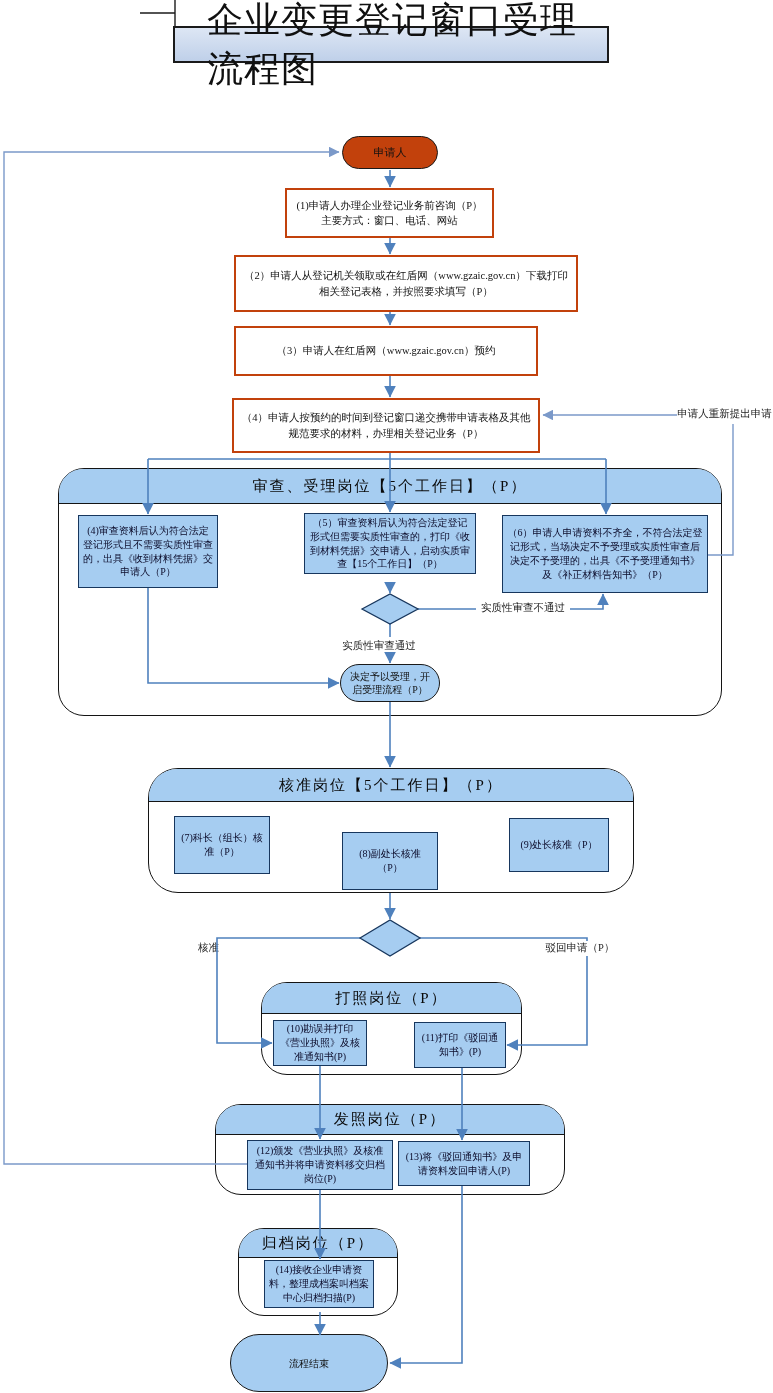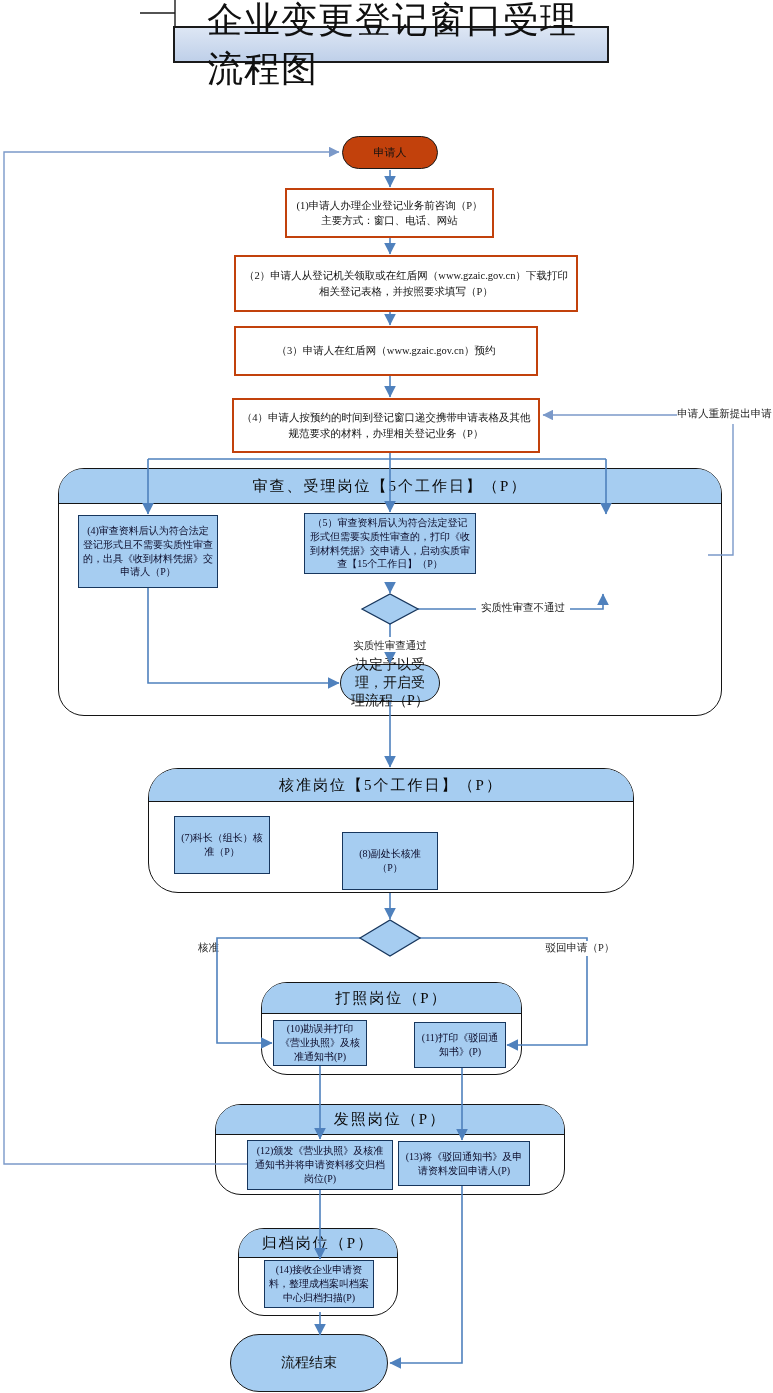--- a/index.html
+++ b/index.html
@@ -27,21 +27,21 @@
     display:flex;align-items:center;justify-content:center;text-align:center;
     background:#a6cdf1;border:1.4px solid #17365d;
     font-size:10px;line-height:1.38;padding:2px 4px;color:#0b0b2a;
   }
   
   .stadium{
     display:flex;align-items:center;justify-content:center;text-align:center;
     background:#c2410c;border:1.4px solid #1a1a1a;border-radius:999px;
     font-size:11px;line-height:1.3;
   }
-  .stadium.blue{background:#a6cdf1;font-size:14px;padding:2px 8px;}
+  .stadium.blue{background:#a6cdf1;font-size:10px;padding:2px 8px;}
   
   .container{
     background:#ffffff;border:1.6px solid #141414;border-radius:26px;
   }
   .container .hdr{
     position:absolute;left:0;top:0;right:0;
     display:flex;align-items:center;justify-content:center;
     background:#a6cdf1;border-bottom:1.6px solid #141414;
     border-radius:24px 24px 0 0;
     font-size:15px;letter-spacing:2px;color:#0a0a0a;box-sizing:border-box;
@@ -66,31 +66,33 @@
 主要方式：窗口、电话、网站</div>
   <div class="abs rect" style="left:234px;top:255px;width:344px;height:57px;">（2）申请人从登记机关领取或在红盾网（www.gzaic.gov.cn）下载打印相关登记表格，并按照要求填写（P）</div>
   <div class="abs rect" style="left:234px;top:326px;width:304px;height:50px;">（3）申请人在红盾网（www.gzaic.gov.cn）预约</div>
   <div class="abs rect" style="left:232px;top:398px;width:308px;height:55px;">（4）申请人按预约的时间到登记窗口递交携带申请表格及其他规范要求的材料，办理相关登记业务（P）</div>
 
   <div class="abs container" style="left:58px;top:468px;width:664px;height:248px;">
     <div class="hdr" style="height:35px;">审查、受理岗位【5个工作日】（P）</div>
   </div>
   <div class="abs bluebox" style="left:78px;top:515px;width:140px;height:73px;">(4)审查资料后认为符合法定登记形式且不需要实质性审查的，出具《收到材料凭据》交申请人（P）</div>
   <div class="abs bluebox" style="left:304px;top:513px;width:172px;height:61px;">（5）审查资料后认为符合法定登记形式但需要实质性审查的，打印《收到材料凭据》交申请人，启动实质审查【15个工作日】（P）</div>
+  <div class="abs bluebox" style="left:502px;top:515px;width:206px;height:78px;">（6）申请人申请资料不齐全，不符合法定登记形式，当场决定不予受理或实质性审查后决定不予受理的，出具《不予受理通知书》及《补正材料告知书》（P）</div>
   <div class="abs lbl" style="left:478px;top:602px;width:90px;">实质性审查不通过</div>
-  <div class="abs lbl" style="left:340px;top:640px;width:100px;">实质性审查通过</div>
+  <div class="abs lbl" style="left:329px;top:640px;width:100px;">实质性审查通过</div>
   <div class="abs stadium blue" style="left:340px;top:664px;width:100px;height:38px;">决定予以受理，开启受理流程（P）</div>
 
   <div class="abs lbl" style="left:676px;top:408px;width:97px;">申请人重新提出申请</div>
 
   <div class="abs container" style="left:148px;top:768px;width:486px;height:125px;border-radius:30px;">
     <div class="hdr" style="height:33px;border-radius:28px 28px 0 0;">核准岗位【5个工作日】（P）</div>
   </div>
   <div class="abs bluebox" style="left:174px;top:816px;width:96px;height:58px;">(7)科长（组长）核准（P）</div>
   <div class="abs bluebox" style="left:342px;top:832px;width:96px;height:58px;">(8)副处长核准（P）</div>
+  <div class="abs bluebox" style="left:509px;top:818px;width:100px;height:54px;">(9)处长核准（P）</div>
 
   <div class="abs lbl" style="left:198px;top:942px;width:34px;text-align:left;">核准</div>
   <div class="abs lbl" style="left:538px;top:942px;width:84px;">驳回申请（P）</div>
 
   <div class="abs container" style="left:261px;top:982px;width:261px;height:93px;">
     <div class="hdr" style="height:31px;">打照岗位（P）</div>
   </div>
   <div class="abs bluebox" style="left:273px;top:1020px;width:94px;height:46px;">(10)勘误并打印《营业执照》及核准通知书(P)</div>
   <div class="abs bluebox" style="left:414px;top:1022px;width:92px;height:46px;">(11)打印《驳回通知书》(P)</div>
 

